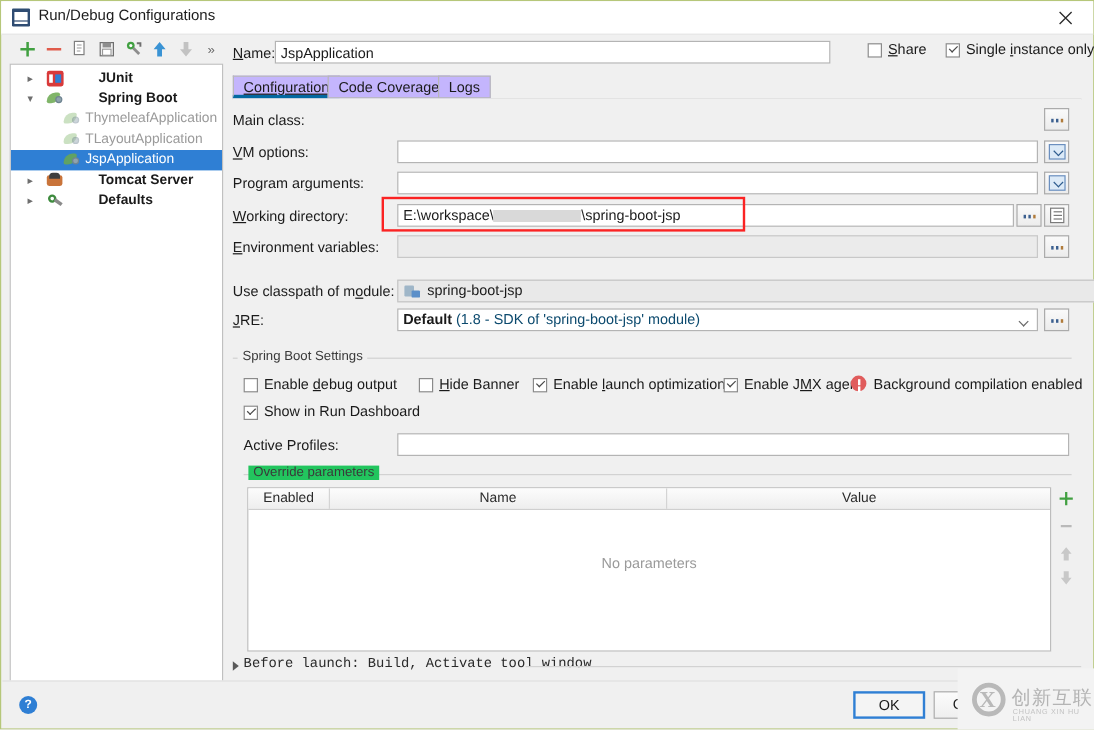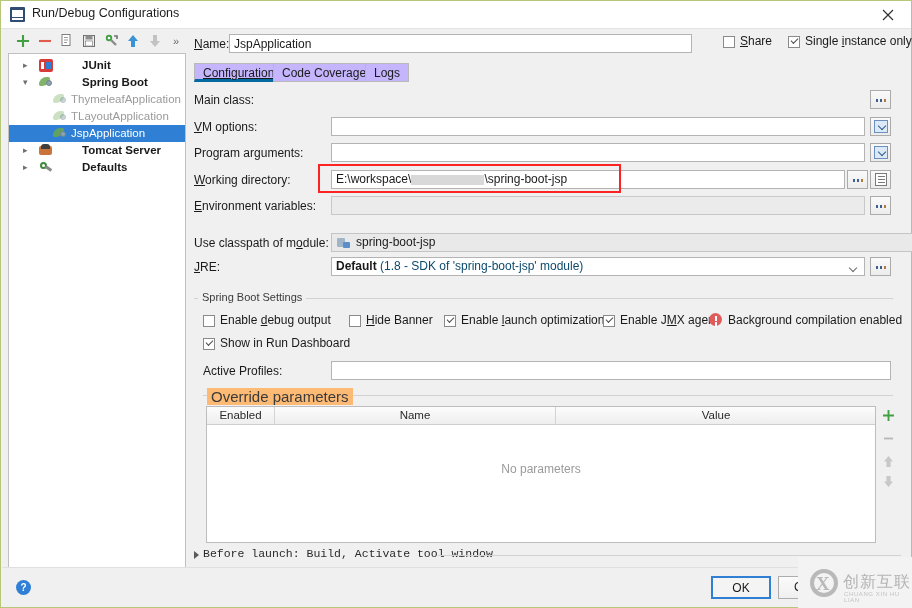--- a/index.html
+++ b/index.html
@@ -381,21 +381,21 @@
       <span class="chk on"></span>
       <span class="chklab" style="left:17px">Show in Run Dashboard</span>
     </div>
 
     <div class="frow" style="top:279px;width:699px">
       <span class="flab" style="left:9px">Active Profiles:</span>
       <div class="fld" style="left:137px;top:0;width:560px"></div>
     </div>
 
     <div class="grp-box" style="left:9px;top:313px;width:690px;height:132px"></div>
-    <div style="position:absolute;left:13px;top:306px;background:#fdba74;padding:0 4px;font-size:15px;color:#3a3a3a">Override parameters</div>
+    <div style="position:absolute;left:13px;top:306px;background:#22c55e;padding:0 4px;font-size:11px;color:#3a3a3a">Override parameters</div>
 
     <div class="tbl" style="left:12px;top:324px;width:670px;height:137px">
       <div class="thead">
         <div class="th" style="left:0;width:67px">Enabled</div>
         <div class="vdiv" style="left:67px"></div>
         <div class="th" style="left:68px;width:280px">Name</div>
         <div class="vdiv" style="left:348px"></div>
         <div class="th" style="left:349px;width:320px">Value</div>
       </div>
       <div class="noparam">No parameters</div>

